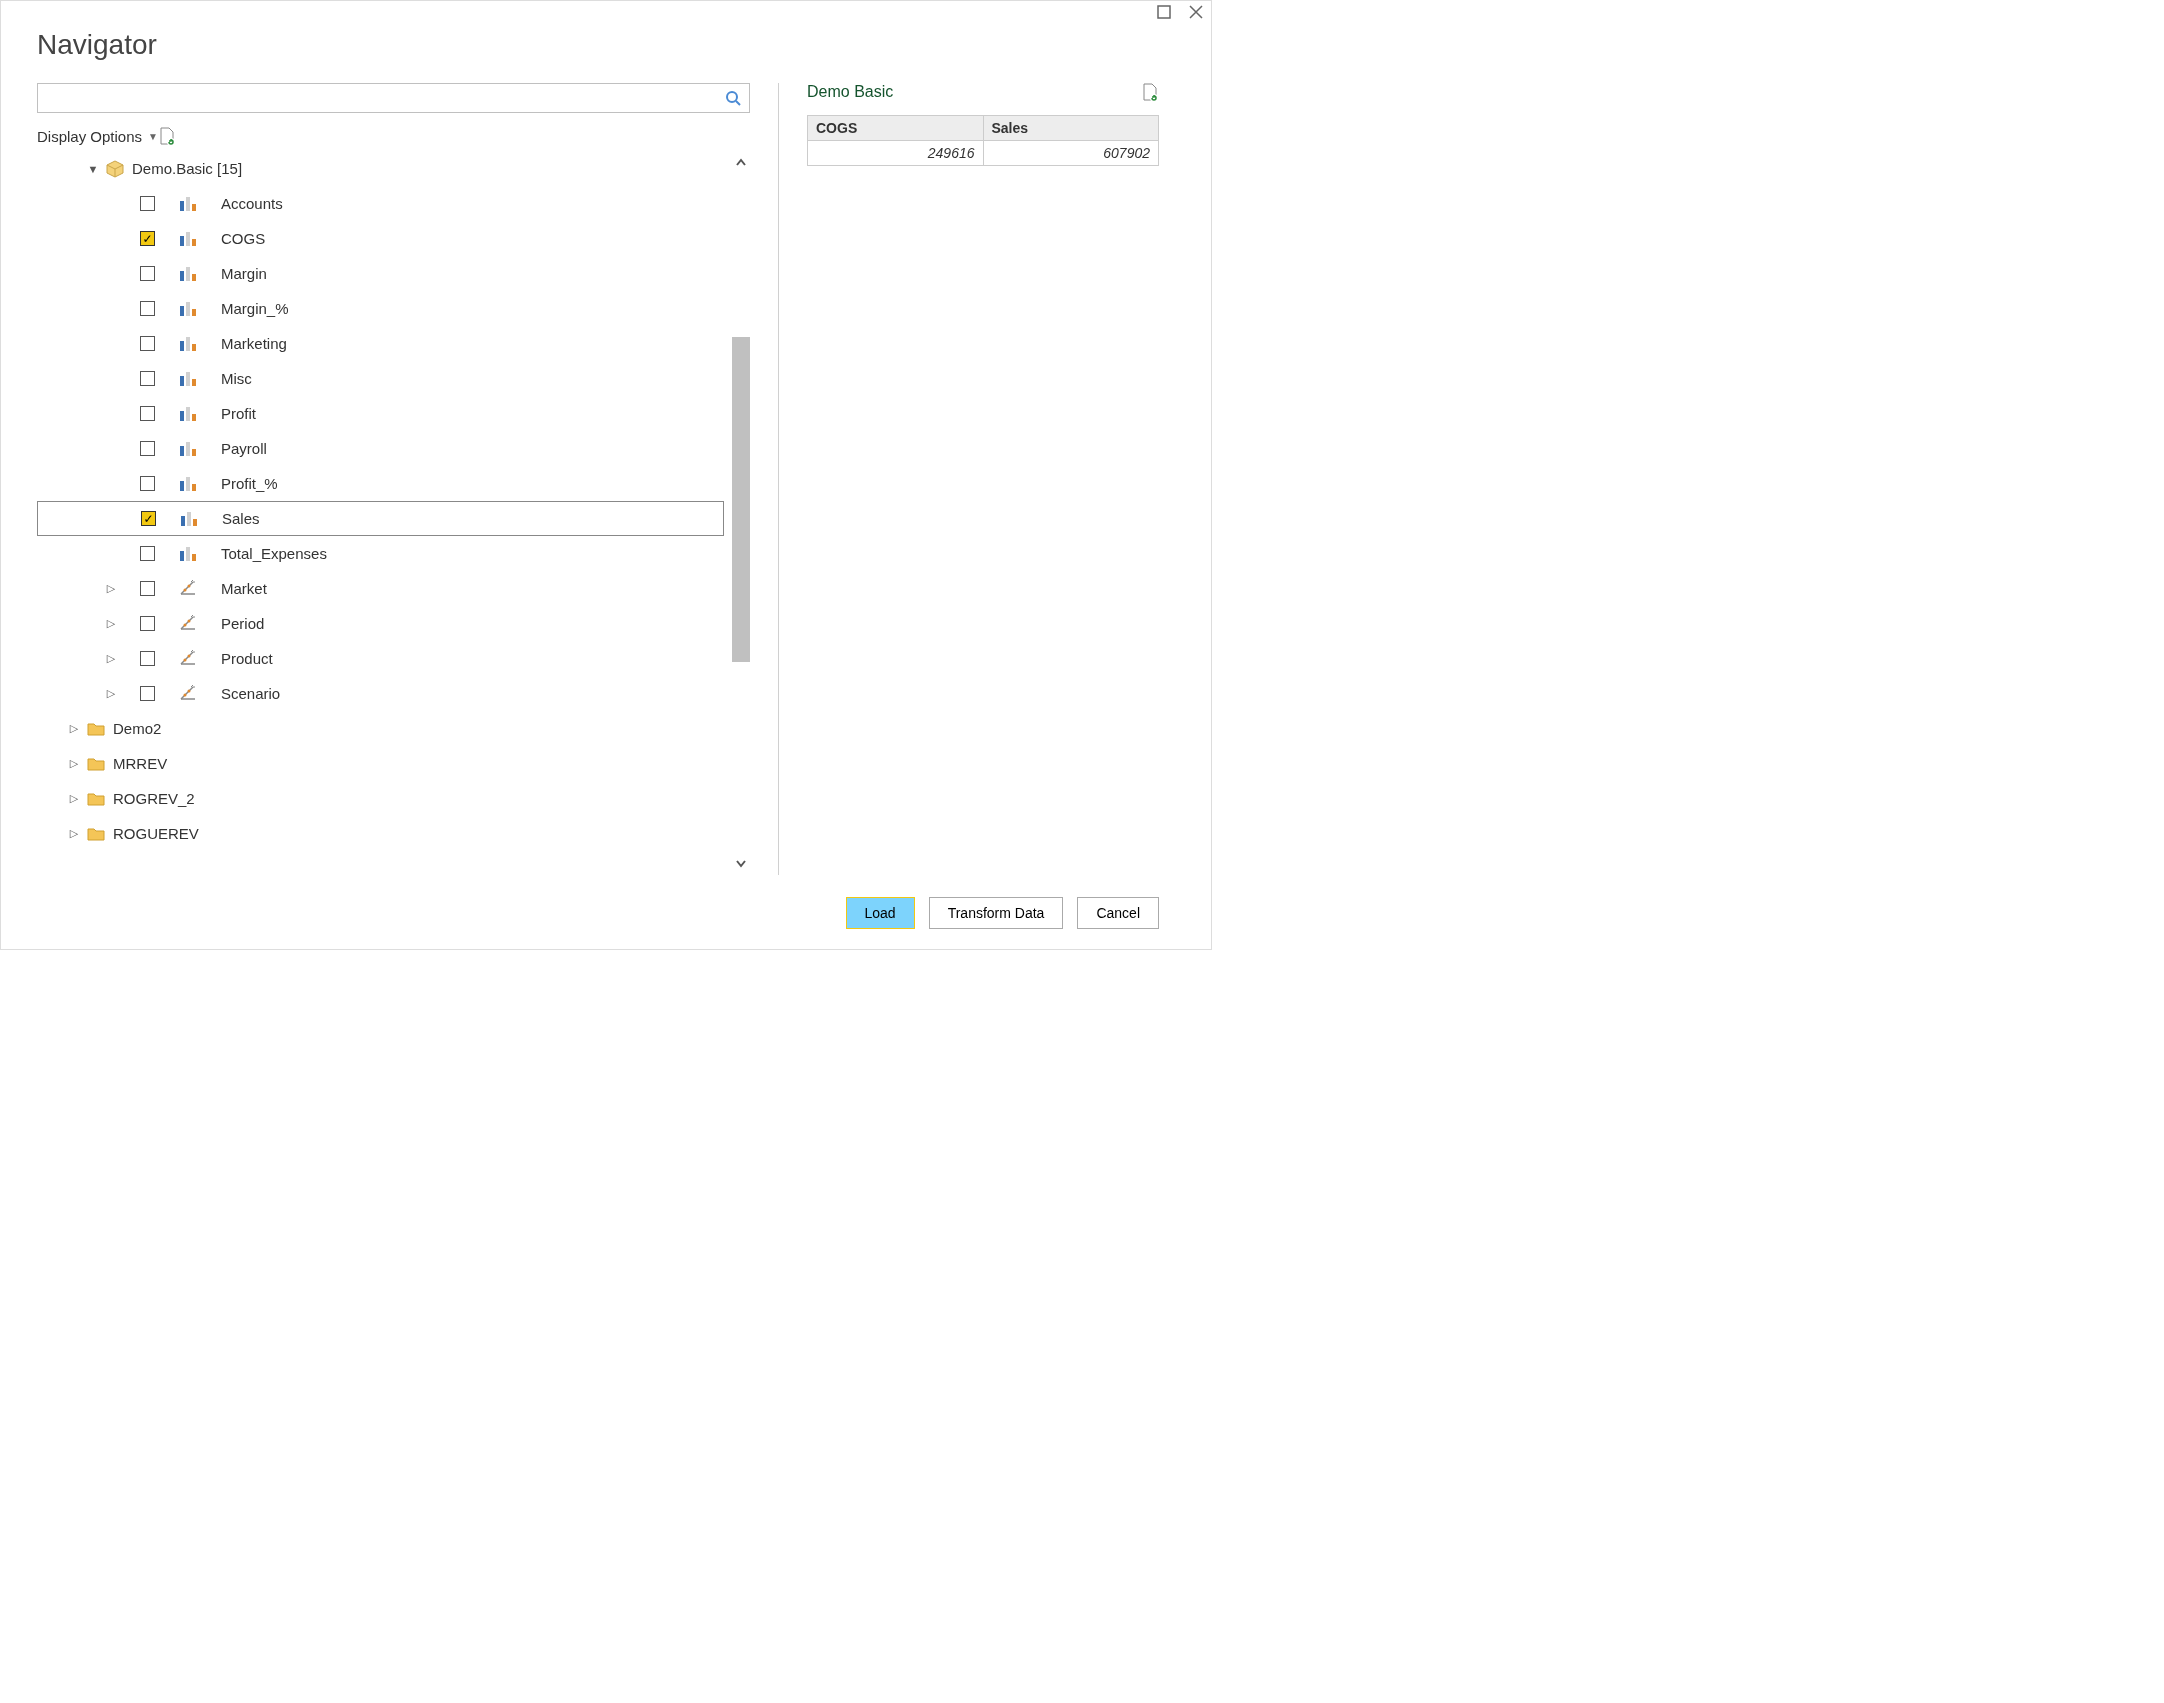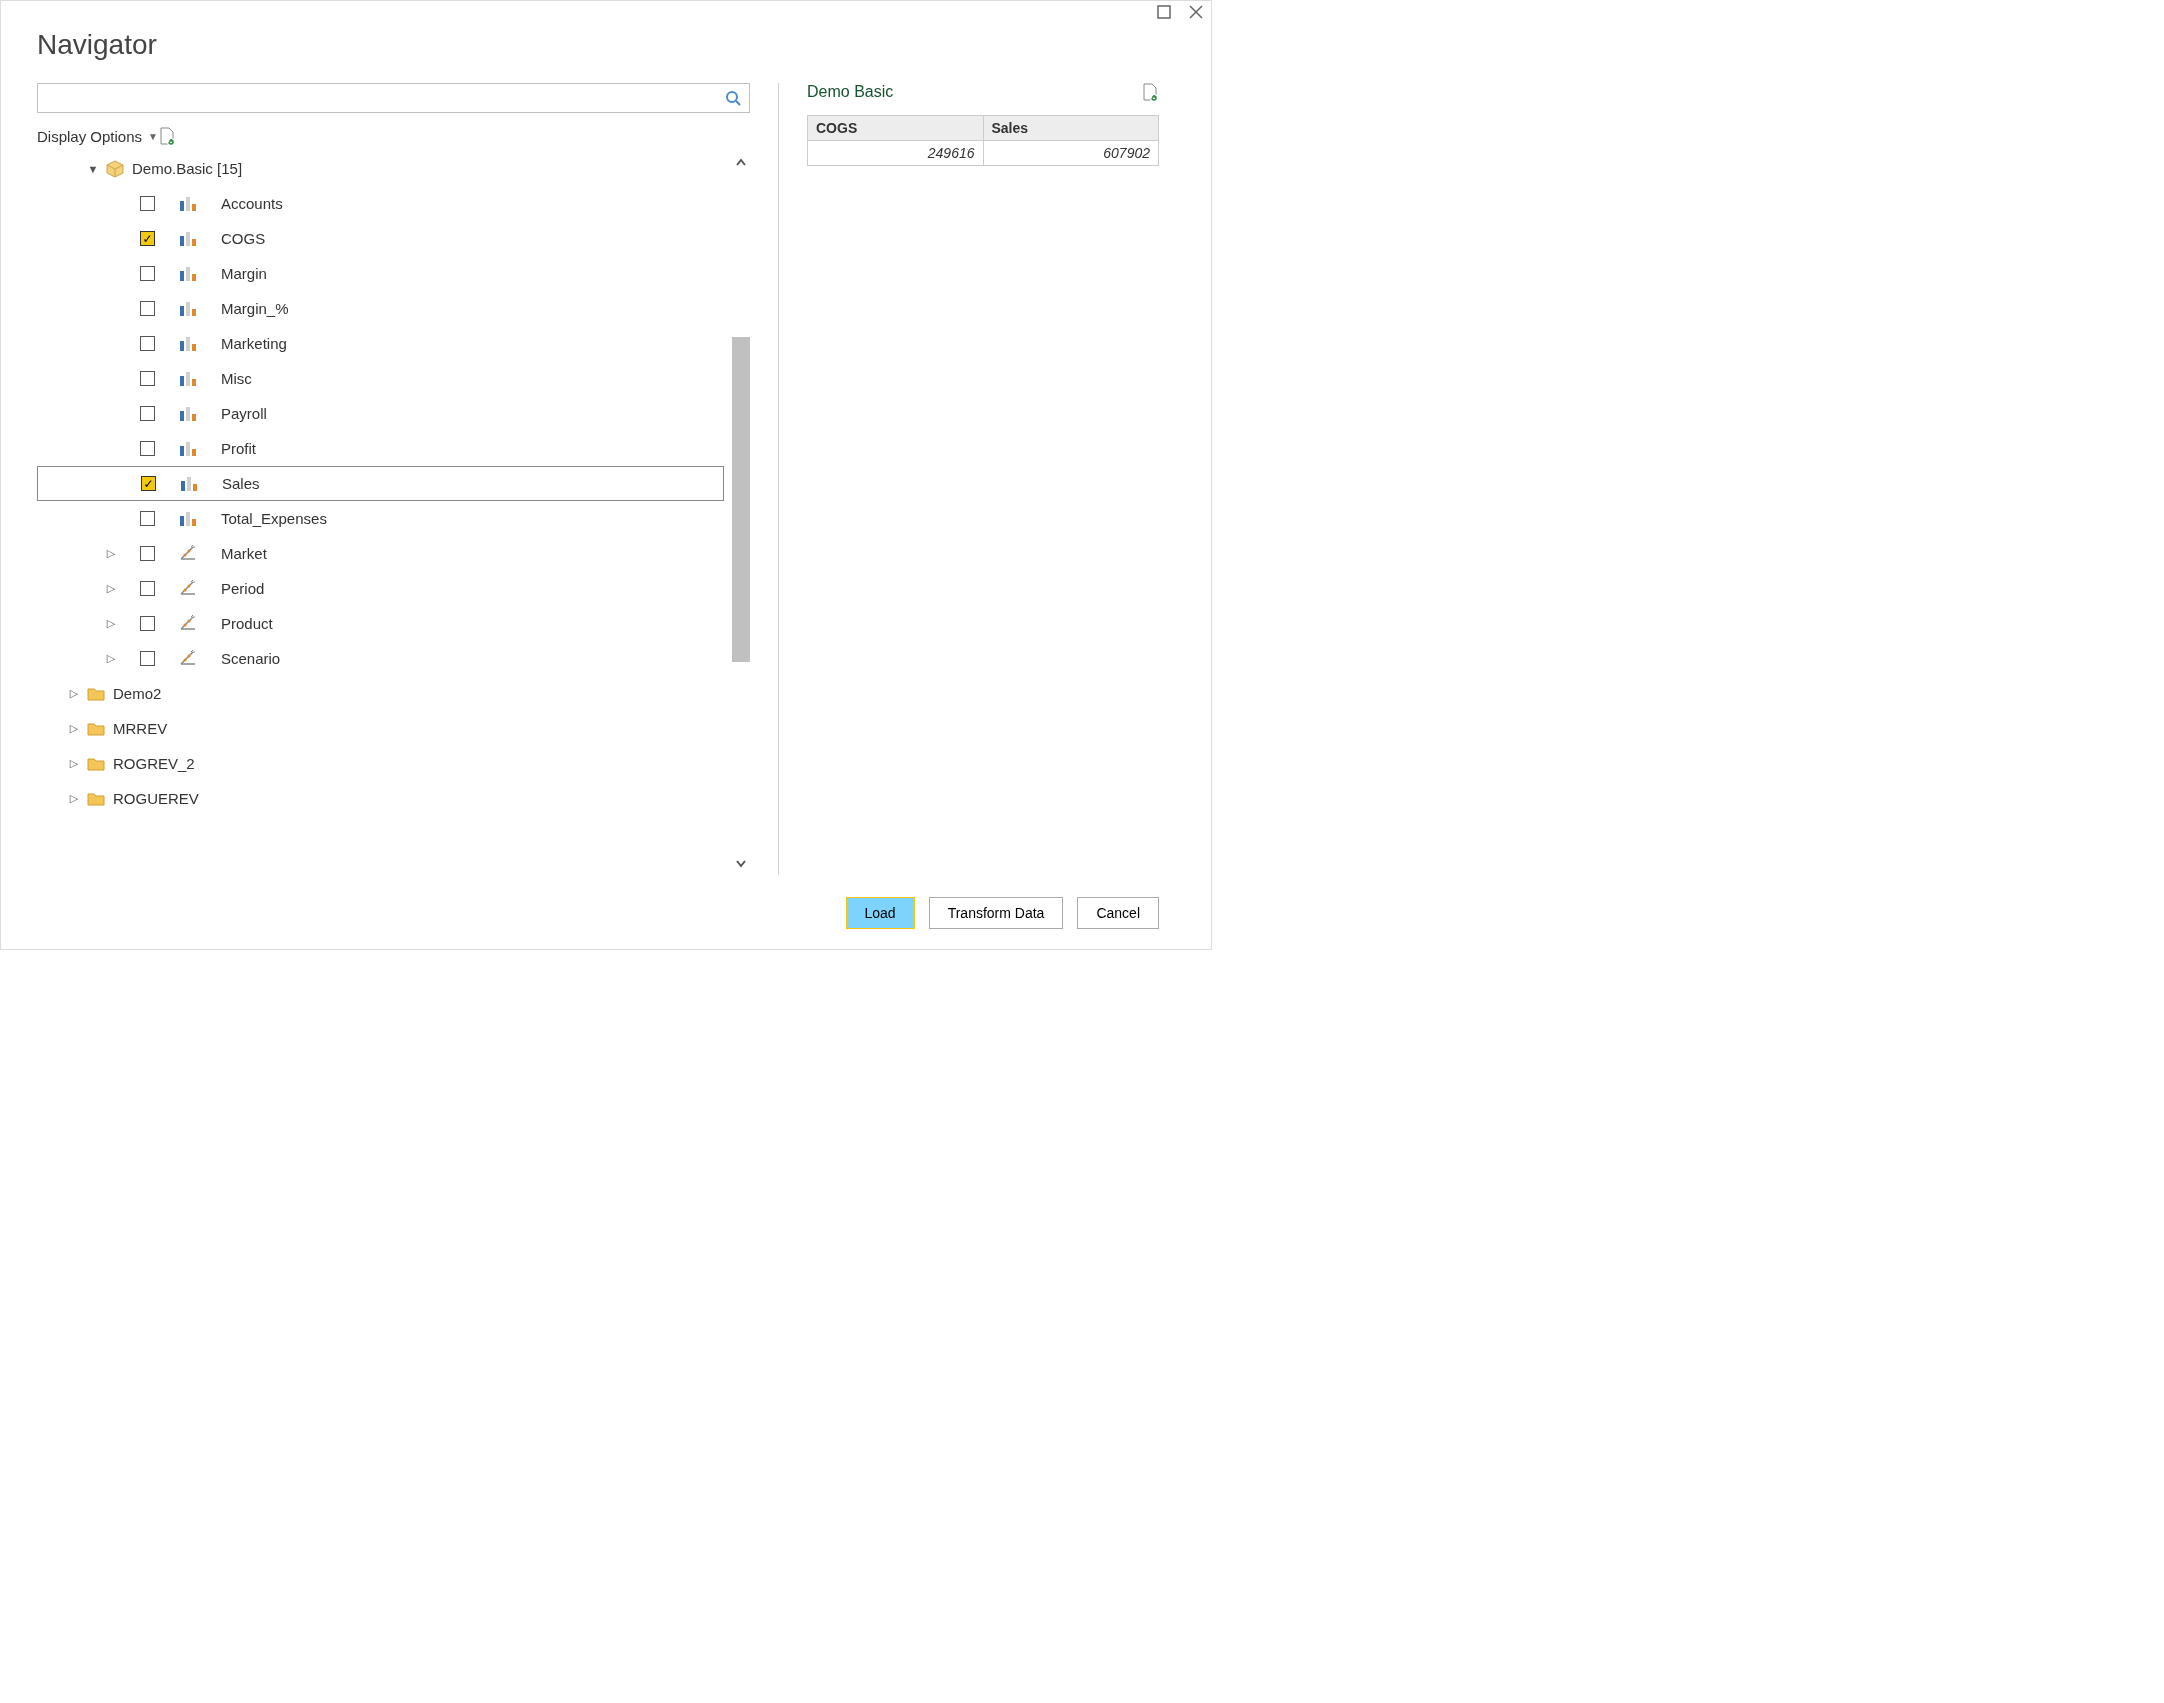--- a/index.html
+++ b/index.html
@@ -192,31 +192,41 @@
               <span>Misc</span>
             </div>
             <div class="row indent-2">
               <span class="expander"></span>
               <span class="checkbox"></span>
               <span>
                 <svg width="18" height="18" viewBox="0 0 18 18">
                   <use href="#i-bars"></use>
                 </svg>
               </span>
+              <span>Profit</span>
+            </div>
+            <div class="row indent-2">
+              <span class="expander"></span>
+              <span class="checkbox"></span>
+              <span>
+                <svg width="18" height="18" viewBox="0 0 18 18">
+                  <use href="#i-bars"></use>
+                </svg>
+              </span>
               <span>Payroll</span>
             </div>
             <div class="row indent-2">
               <span class="expander"></span>
               <span class="checkbox"></span>
               <span>
                 <svg width="18" height="18" viewBox="0 0 18 18">
                   <use href="#i-bars"></use>
                 </svg>
               </span>
-              <span>Profit</span>
+              <span>Profit_%</span>
             </div>
             <div class="row indent-2 selected">
               <span class="expander"></span>
               <span class="checkbox checked"></span>
               <span>
                 <svg width="18" height="18" viewBox="0 0 18 18">
                   <use href="#i-bars"></use>
                 </svg>
               </span>
               <span>Sales</span>

